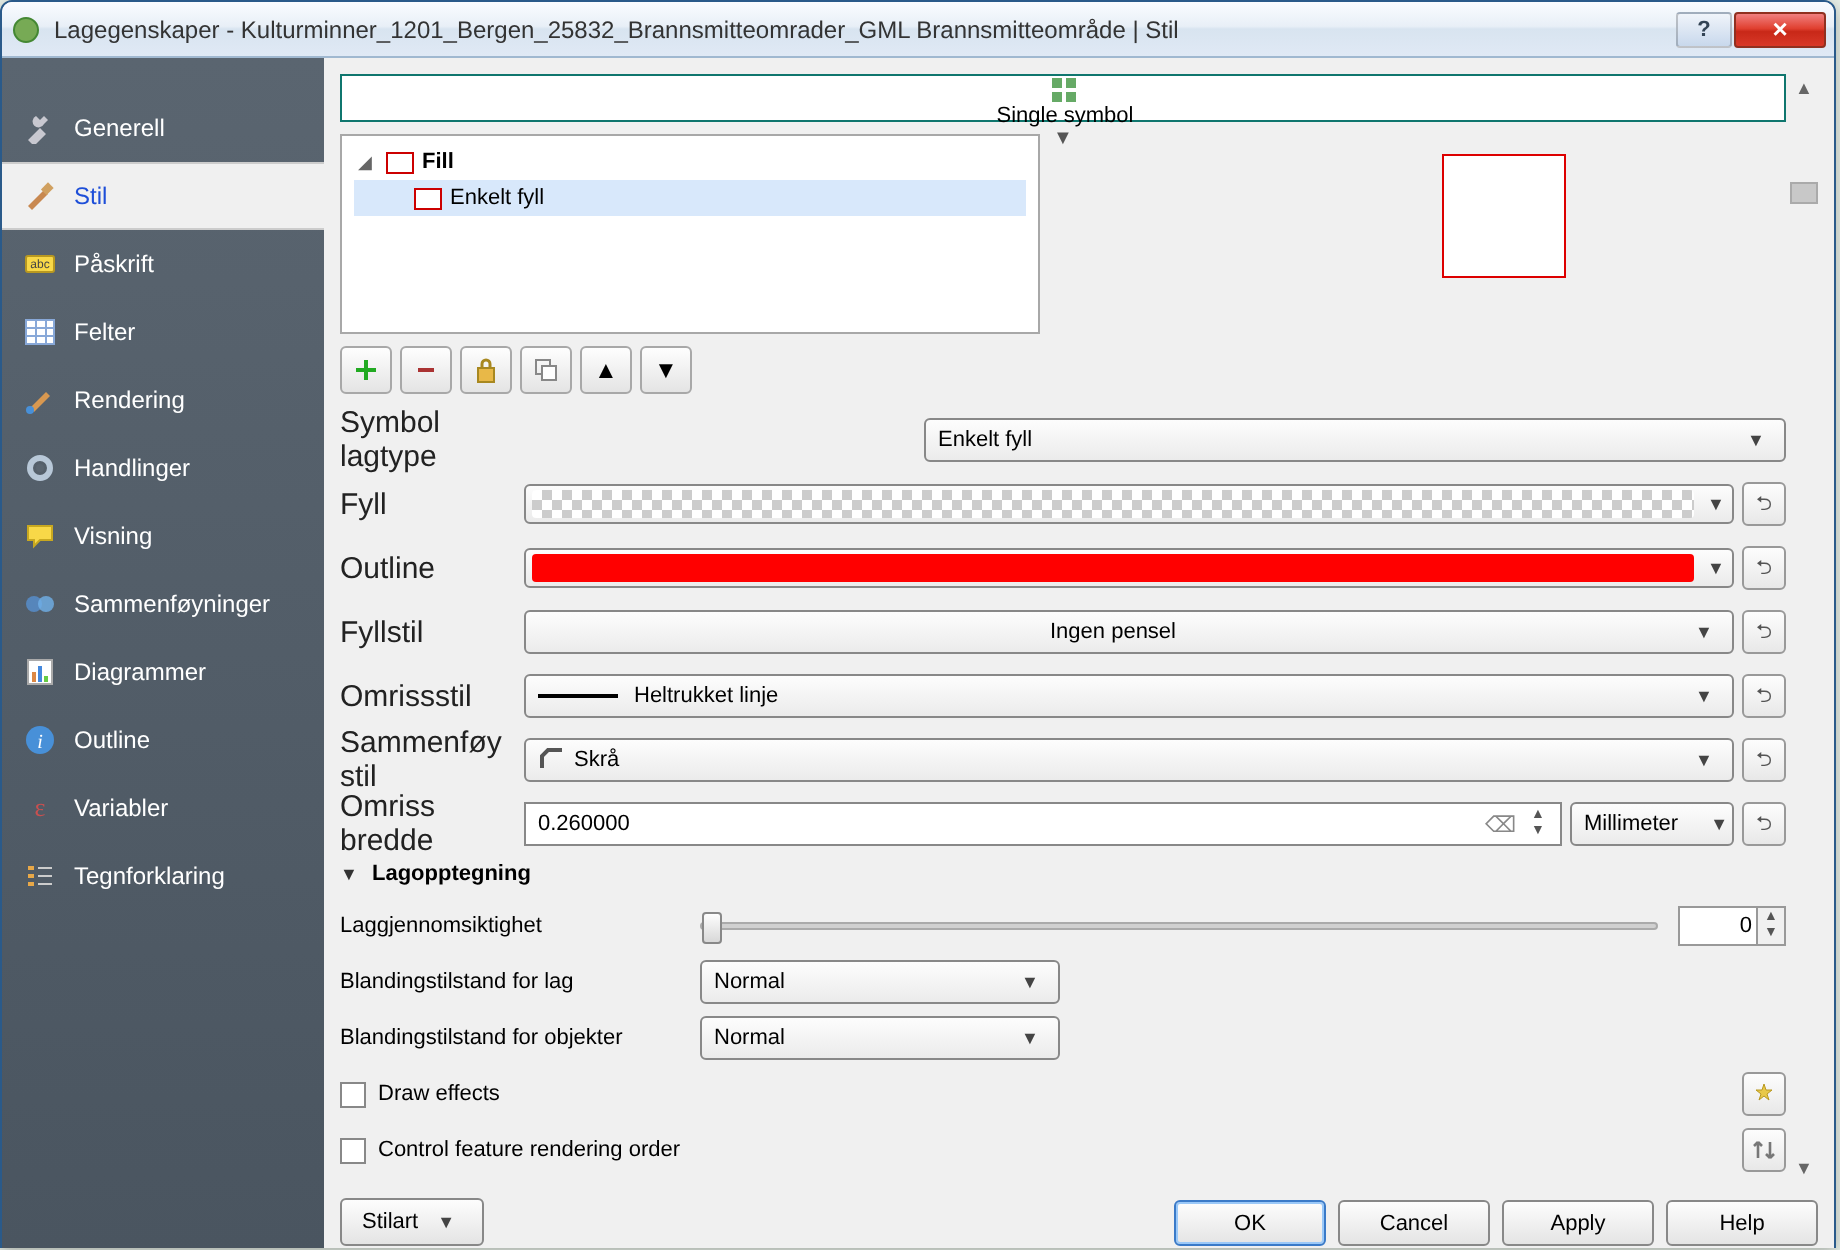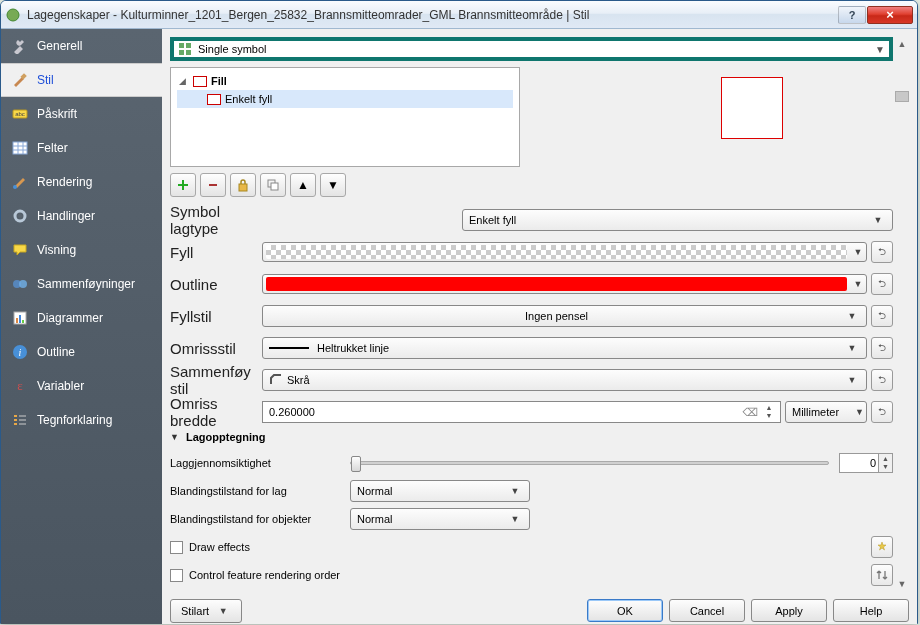--- a/index.html
+++ b/index.html
@@ -6,26 +6,26 @@
 body { margin:0; font-family:"Segoe UI",Tahoma,sans-serif; font-size:11px; background:#e8f0e8; width:920px; height:625px; overflow:hidden; }
 .window { width:918px; height:624px; border:1px solid #2a5a8a; border-radius:6px 6px 0 0; background:#fff; box-shadow:0 2px 8px rgba(0,0,0,.3); }
 .title-bar { height:28px; background:linear-gradient(to bottom,#fafcff 0%,#e8eff7 45%,#d8e4f0 50%,#e0e9f5 100%); border-bottom:1px solid #a0b8d0; display:flex; align-items:center; padding:0 4px; border-radius:5px 5px 0 0; }
 .title-icon { width:16px; height:16px; margin-right:6px; display:flex; align-items:center; justify-content:center; }
 .title-text { flex:1; font-size:12px; color:#333; }
 .title-btns { display:flex; gap:1px; }
 .tbtn { width:28px; height:18px; border:1px solid rgba(0,0,0,.2); border-radius:2px; display:flex; align-items:center; justify-content:center; font-size:11px; cursor:pointer; }
 .tbtn.help { background:linear-gradient(to bottom,#f0f4fa,#c8d8ec); color:#345; font-weight:bold; }
 .tbtn.close { width:46px; background:linear-gradient(to bottom,#f08080 0%,#e04030 45%,#c82818 55%,#d83828 100%); color:#fff; font-weight:bold; font-size:13px; border-color:#903020; }
 .body { display:flex; height:595px; }
-.sidebar { width:161px; background:linear-gradient(to bottom,#5a6570,#4a5560); padding-top:0; }
+.sidebar { width:161px; background:linear-gradient(to bottom,#5a6570,#4a5560); padding-top:18px; }
 .sb-item { height:34px; display:flex; align-items:center; gap:8px; padding-left:10px; color:#fff; cursor:pointer; font-size:12px; }
 .sb-item.active { background:#f0f0f0; color:#1d4ed8; border-top:1px solid #ccc; border-bottom:1px solid #ccc; }
 .sb-icon { width:18px; height:18px; display:flex; align-items:center; justify-content:center; }
 .content { flex:1; background:#f0f0f0; display:flex; flex-direction:column; padding:8px 8px 6px 8px; }
-.symbol-type-row { display:flex; align-items:center; height:24px; border:4px solid #0f766e; background:#fff; margin-bottom:6px; }
+.symbol-type-row { display:flex; align-items:center; height:24px; border:1px solid #0f766e; background:#fff; margin-bottom:6px;flex-direction:column; }
 .symbol-type-icon { width:22px; display:flex; justify-content:center; }
 .symbol-type-row span.lbl { flex:1; padding-left:2px; }
 .dd-arrow { width:18px; text-align:center; color:#555; font-size:10px; }
 .tree-preview { display:flex; gap:10px; margin-bottom:6px; position:relative; }
 .tree { flex:0 0 350px; height:100px; border:1px solid #a8a8a8; background:#fff; padding:4px 6px; font-size:11px; }
 .tree-row { display:flex; align-items:center; height:18px; gap:4px; padding:1px 2px; }
 .tree-row.sel { background:#d8e8fb; }
 .tri { width:10px; color:#666; font-size:9px; }
 .swatch { width:14px; height:11px; border:1px solid #c00; background:#fff; }
 .preview-box { position:absolute; right:110px; top:10px; width:62px; height:62px; border:1px solid #d00; background:#fff; }
@@ -55,21 +55,21 @@
 .section-header .tri { font-size:9px; color:#333; }
 .slider-row,.combo-row,.chk-row { display:flex; align-items:center; height:24px; margin-bottom:4px; }
 .slider-row .lbl,.combo-row .lbl { width:180px; }
 .slider-track { flex:1; height:4px; background:#d0d0d0; border:1px solid #aaa; border-radius:2px; position:relative; margin-right:10px; }
 .slider-thumb { position:absolute; left:0; top:-6px; width:10px; height:16px; background:linear-gradient(to bottom,#fdfdfd,#d8d8d8); border:1px solid #888; border-radius:2px; }
 .num-box { width:40px; height:20px; border:1px solid #999; background:#fff; display:flex; align-items:center; justify-content:flex-end; padding:0 2px; }
 .mini-arrows { width:14px; display:flex; flex-direction:column; font-size:7px; color:#555; line-height:8px; border:1px solid #999; border-left:none; height:20px; justify-content:center; align-items:center; }
 .combo-sm { width:180px; height:22px; border:1px solid #888; border-radius:3px; background:linear-gradient(to bottom,#fdfdfd,#ebebeb); display:flex; align-items:center; padding:0 6px; cursor:pointer; }
 .chk { width:13px; height:13px; border:1px solid #888; background:#fff; margin-right:6px; }
 .spacer { flex:1; }
-.footer { display:flex; align-items:flex-start; gap:6px; padding-top:8px; border-top:none; }
+.footer { display:flex; align-items:flex-end; gap:6px; padding-top:8px; border-top:none; }
 .style-btn { height:24px; padding:0 10px; border:1px solid #888; border-radius:3px; background:linear-gradient(to bottom,#fdfdfd,#e4e4e4); display:flex; align-items:center; gap:6px; cursor:pointer; }
 .main-btn { width:76px; height:23px; border:1px solid #888; border-radius:3px; background:linear-gradient(to bottom,#fdfdfd,#e4e4e4); cursor:pointer; font-size:11px; }
 .main-btn.primary { border:1px solid #3a7ac8; box-shadow:inset 0 0 0 1px #9ac8f8; }
 .main-scroll { flex:1; position:relative; padding-right:16px; }
 .right-scroll { position:absolute; top:0; right:0; bottom:0; width:14px; display:flex; flex-direction:column; }
 .right-scroll .track { flex:1; background:#f0f0f0; }
 .right-scroll .thumb { height:11px; background:#c8c8c8; border:1px solid #aaa; position:relative; top:40px; }
 </style>
 </head>
 <body>

